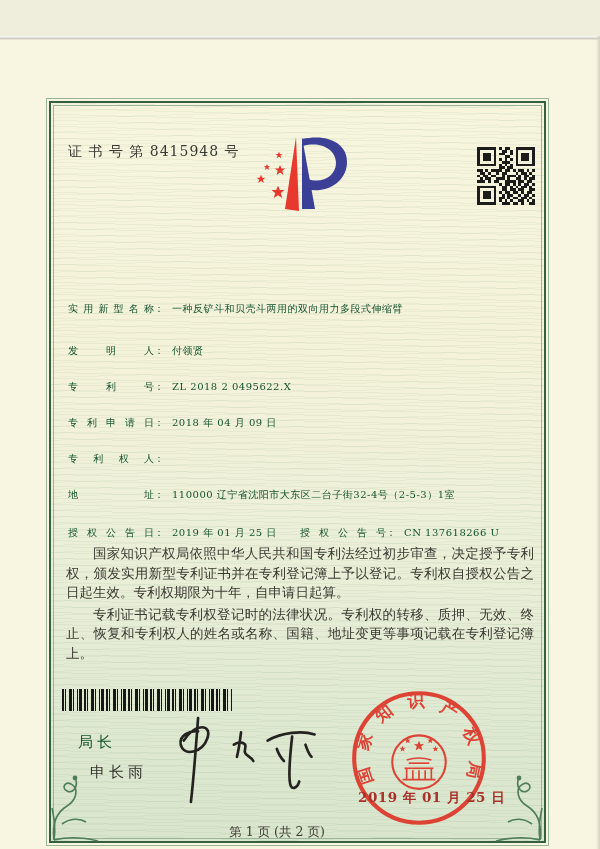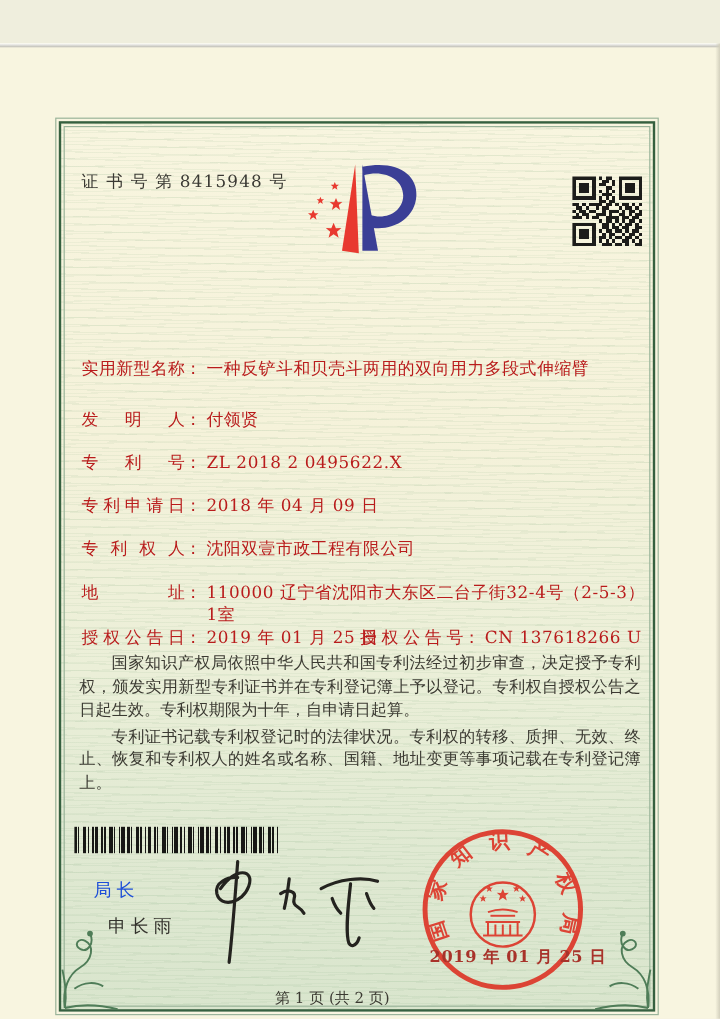--- a/index.html
+++ b/index.html
@@ -19,38 +19,38 @@
   .frame{position:absolute;left:46px;top:62px;width:501px;height:746px;
       border:1px solid #9ab49a;}
   .frame-mid{position:absolute;inset:2px;border:2px solid #35603f;}
   .frame-in{position:absolute;inset:2px;border:1px solid #9ab49a;}
   .certno{position:absolute;left:68px;top:107px;font-size:14px;color:#3a3933;letter-spacing:1px;}
   .logo{position:absolute;left:252px;top:97px;width:100px;height:84px;}
   .qr{position:absolute;left:477px;top:111px;width:58px;height:58px;}
   .title{position:absolute;left:0;right:0;top:199px;text-align:center;
       font-size:31px;font-weight:700;color:#2b2a26;letter-spacing:6px;}
   .frow{position:absolute;left:68px;display:flex;align-items:flex-start;
-      font-size:14px;color:#b91c1c;line-height:19px;}
+      font-size:10px;color:#14532d;line-height:19px;}
   .flabel{display:inline-block;width:86px;text-align:justify;text-align-last:justify;
       text-justify:inter-character;white-space:nowrap;}
   .fcolon{display:inline-block;width:14px;}
   .fvalue{margin-left:4px;letter-spacing:0.5px;}
   .addr .fvalue{width:372px;}
   .paras{position:absolute;left:66px;top:508px;width:468px;font-size:13.5px;
-      line-height:19.5px;color:#3b3a32;text-align:justify;}
+      line-height:19.5px;color:#3b3a32;text-align:justify;font-family:Liberation Serif, serif;}
   .paras p{margin:0 0 2px;text-indent:2em;}
   .barcode{position:absolute;left:62px;top:653px;width:170px;height:22px;
       background:repeating-linear-gradient(90deg,
         #171715 0 2px, rgba(0,0,0,0) 2px 3px,
         #171715 3px 4px, rgba(0,0,0,0) 4px 7px,
         #171715 7px 10px, rgba(0,0,0,0) 10px 11px,
         #171715 11px 12px, rgba(0,0,0,0) 12px 15px,
         #171715 15px 16px, rgba(0,0,0,0) 16px 17px,
         #171715 17px 20px, rgba(0,0,0,0) 20px 22px);}
-  .dir-title{position:absolute;left:78px;top:697px;font-size:15px;color:#1d4ed8;letter-spacing:4px;}
+  .dir-title{position:absolute;left:78px;top:697px;font-size:15px;color:#14532d;letter-spacing:4px;}
   .dir-name{position:absolute;left:78px;top:727px;font-size:15px;color:#34332d;letter-spacing:4px;padding-left:12px;}
   .signature{position:absolute;left:150px;top:678px;width:180px;height:92px;}
   .seal{position:absolute;left:347px;top:650px;width:144px;height:144px;opacity:0.94;}
   .seal-date{position:absolute;left:358px;top:753px;width:150px;font-size:13.5px;
       font-weight:600;color:#a8322a;letter-spacing:0.5px;}
   .pageno{position:absolute;left:46px;width:462px;top:788px;text-align:center;
       font-size:12.5px;color:#3b3a32;}
   .backnote{position:absolute;left:0;right:0;top:822px;text-align:right;
       font-size:13.5px;color:#3b3a32;letter-spacing:3px;}
   .flourish{position:absolute;width:58px;height:70px;}
@@ -357,21 +357,20 @@
     <span class="fvalue">ZL 2018 2 0495622.X</span>
   </div>
   <div class="frow" style="top:377px">
     <span class="flabel">专利申请日</span>
       <span class="fcolon">：</span>
     <span class="fvalue">2018 年 04 月 09 日</span>
   </div>
   <div class="frow" style="top:413px">
     <span class="flabel">专利权人</span>
       <span class="fcolon">：</span>
-    <span class="fvalue">沈阳双壹市政工程有限公司</span>
   </div>
   <div class="frow addr" style="top:449px">
     <span class="flabel">地址</span>
       <span class="fcolon">：</span>
     <span class="fvalue">110000 辽宁省沈阳市大东区二台子街32-4号（2-5-3）1室</span>
   </div>
   <div class="frow" style="top:487px">
     <span class="flabel">授权公告日</span>
       <span class="fcolon">：</span>
     <span class="fvalue">2019 年 01 月 25 日</span>

